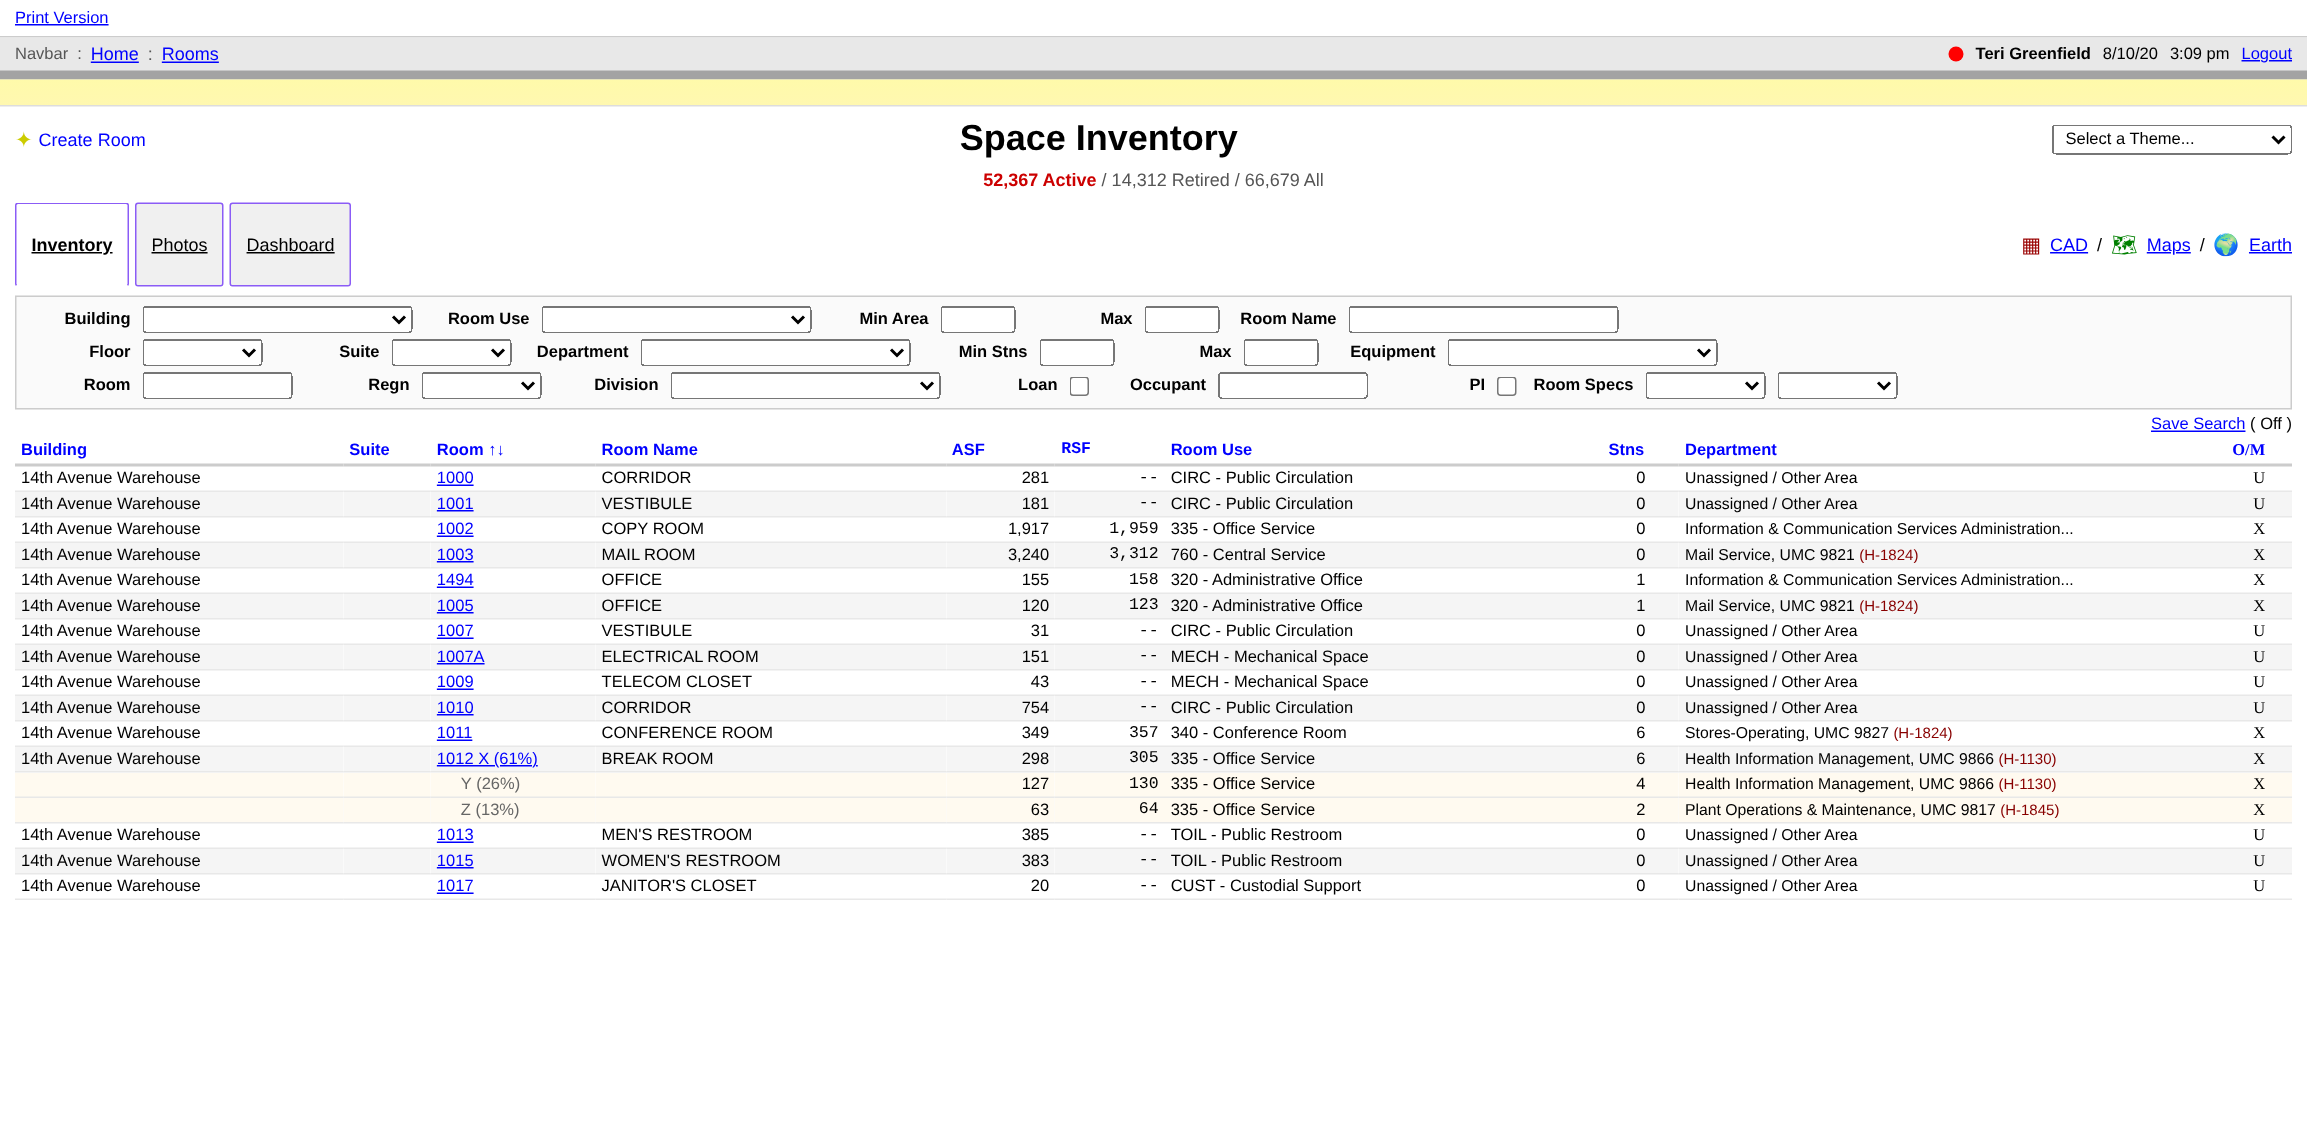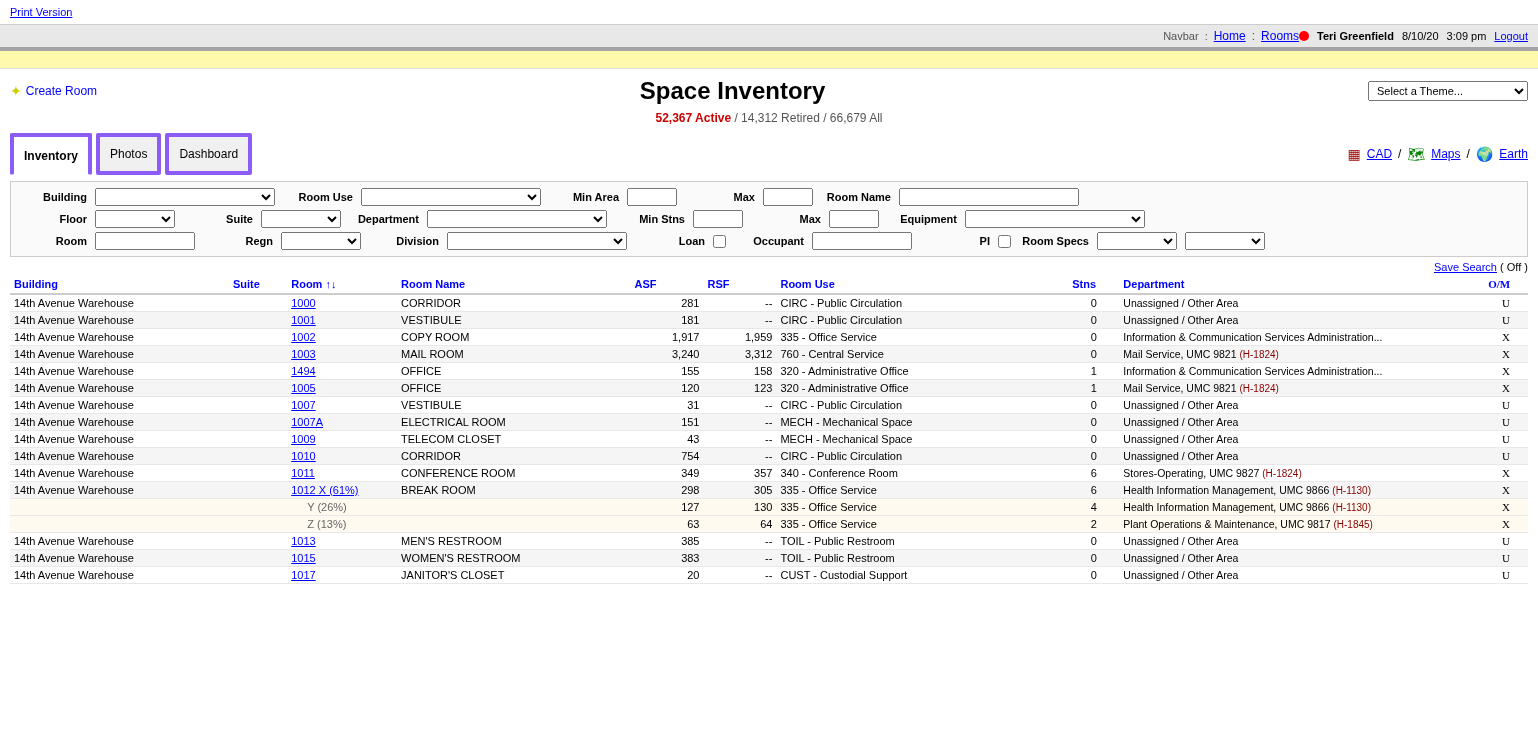--- a/index.html
+++ b/index.html
@@ -6,21 +6,21 @@
     body { font-family: Arial, sans-serif; font-size: 12px; background: #fff; color: #000; }
 
     
     #header { background: #fff; padding: 6px 10px; border-bottom: 1px solid #ccc; display: flex; align-items: center; justify-content: space-between; }
     #logo-area { display: flex; flex-direction: column; }
     #uc-davis-logo { font-size: 28px; font-weight: bold; color: #002855; }
     #uc-davis-logo span { color: #C99700; }
     #facilities-link { font-size: 16px; font-weight: bold; color: #002855; letter-spacing: 1px; }
 
     
-    #navbar { background: #e8e8e8; border-bottom: 4px solid #a3a3a3; padding: 4px 10px; display: flex; align-items: center; justify-content: flex-end; }
+    #navbar { background: #e8e8e8; border-bottom: 6px solid #a3a3a3; padding: 4px 10px; display: flex; align-items: center; justify-content: space-between; }
     #navbar-left { display: flex; align-items: center; gap: 6px; font-size: 12px; }
     #navbar-right { display: flex; align-items: center; gap: 8px; font-size: 11px; }
     .nav-link { color: #00f; text-decoration: underline; cursor: pointer; }
     .status-dot { width: 10px; height: 10px; background: red; border-radius: 50%; display: inline-block; }
 
     
     #yellow-banner { background: linear-gradient(to bottom, #fffaaa, #fff8b0); height: 18px; border-bottom: 1px solid #ddd; }
 
     
     #main { padding: 8px 10px; }
@@ -32,21 +32,21 @@
     #theme-select { font-size: 11px; padding: 2px 4px; width: 160px; }
 
     
     #stats { text-align: center; font-size: 12px; margin-bottom: 8px; }
     .stat-active { color: #c00; font-weight: bold; }
     .stat-normal { color: #555; }
 
     
     #top-actions { display: flex; align-items: center; justify-content: space-between; margin-bottom: 6px; }
     #tabs { display: flex; gap: 4px; }
-    .tab-btn { padding: 10px 10px; border: 4px solid #8b5cf6; background: #f0f0f0; cursor: pointer; font-size: 12px; border-radius: 2px; }
+    .tab-btn { padding: 20px 10px; border: 1px solid #8b5cf6; background: #f0f0f0; cursor: pointer; font-size: 12px; border-radius: 2px; text-decoration: underline; }
     .tab-btn.active { background: #fff; border-bottom: 1px solid #fff; font-weight: bold; }
     #cad-links { font-size: 12px; display: flex; gap: 6px; align-items: center; }
     .cad-link { color: #00f; text-decoration: underline; cursor: pointer; display: flex; align-items: center; gap: 2px; }
 
     
     #filters { border: 1px solid #ccc; padding: 6px; background: #fafafa; margin-bottom: 4px; }
     .filter-row { display: flex; align-items: center; gap: 8px; margin-bottom: 4px; }
     .filter-row:last-child { margin-bottom: 0; }
     .filter-label { font-weight: bold; font-size: 11px; width: 70px; text-align: right; }
     .filter-select { font-size: 11px; padding: 1px 2px; }
@@ -66,21 +66,21 @@
     #inventory-table thead th { text-align: left; color: #00f; font-weight: bold; font-size: 11px; border-bottom: 2px solid #ccc; padding: 3px 4px; white-space: nowrap; cursor: pointer; }
     #inventory-table tbody tr:nth-child(even) { background: #f5f5f5; }
     #inventory-table tbody tr:nth-child(odd) { background: #fff; }
     #inventory-table tbody td { padding: 2px 4px; border-bottom: 1px solid #e8e8e8; white-space: nowrap; overflow: hidden; max-width: 200px; text-overflow: ellipsis; }
     .room-link { color: #00f; text-decoration: underline; cursor: pointer; }
     .col-building { width: 150px; }
     .col-suite { width: 40px; }
     .col-room { width: 70px; }
     .col-name { width: 160px; }
     .col-asf { width: 50px; text-align: right; }
-    .col-rsf { width: 50px; text-align: right; }
+    .col-rsf { width: 50px; text-align: right; font-family: Liberation Mono, monospace; }
     .col-use { width: 200px; }
     .col-stns { width: 35px; text-align: center; }
     .col-dept { width: 250px; }
     .col-om { width: 20px; font-family: Liberation Serif, serif; }
     td.num { text-align: right; }
     td.center { text-align: center; }
     .sub-row td { background: #fffaf0; }
     .dept-text { font-size: 10.5px; max-width: 250px; overflow: hidden; text-overflow: ellipsis; }
     .h-link { color: #800; font-size: 10px; }
   </style>

